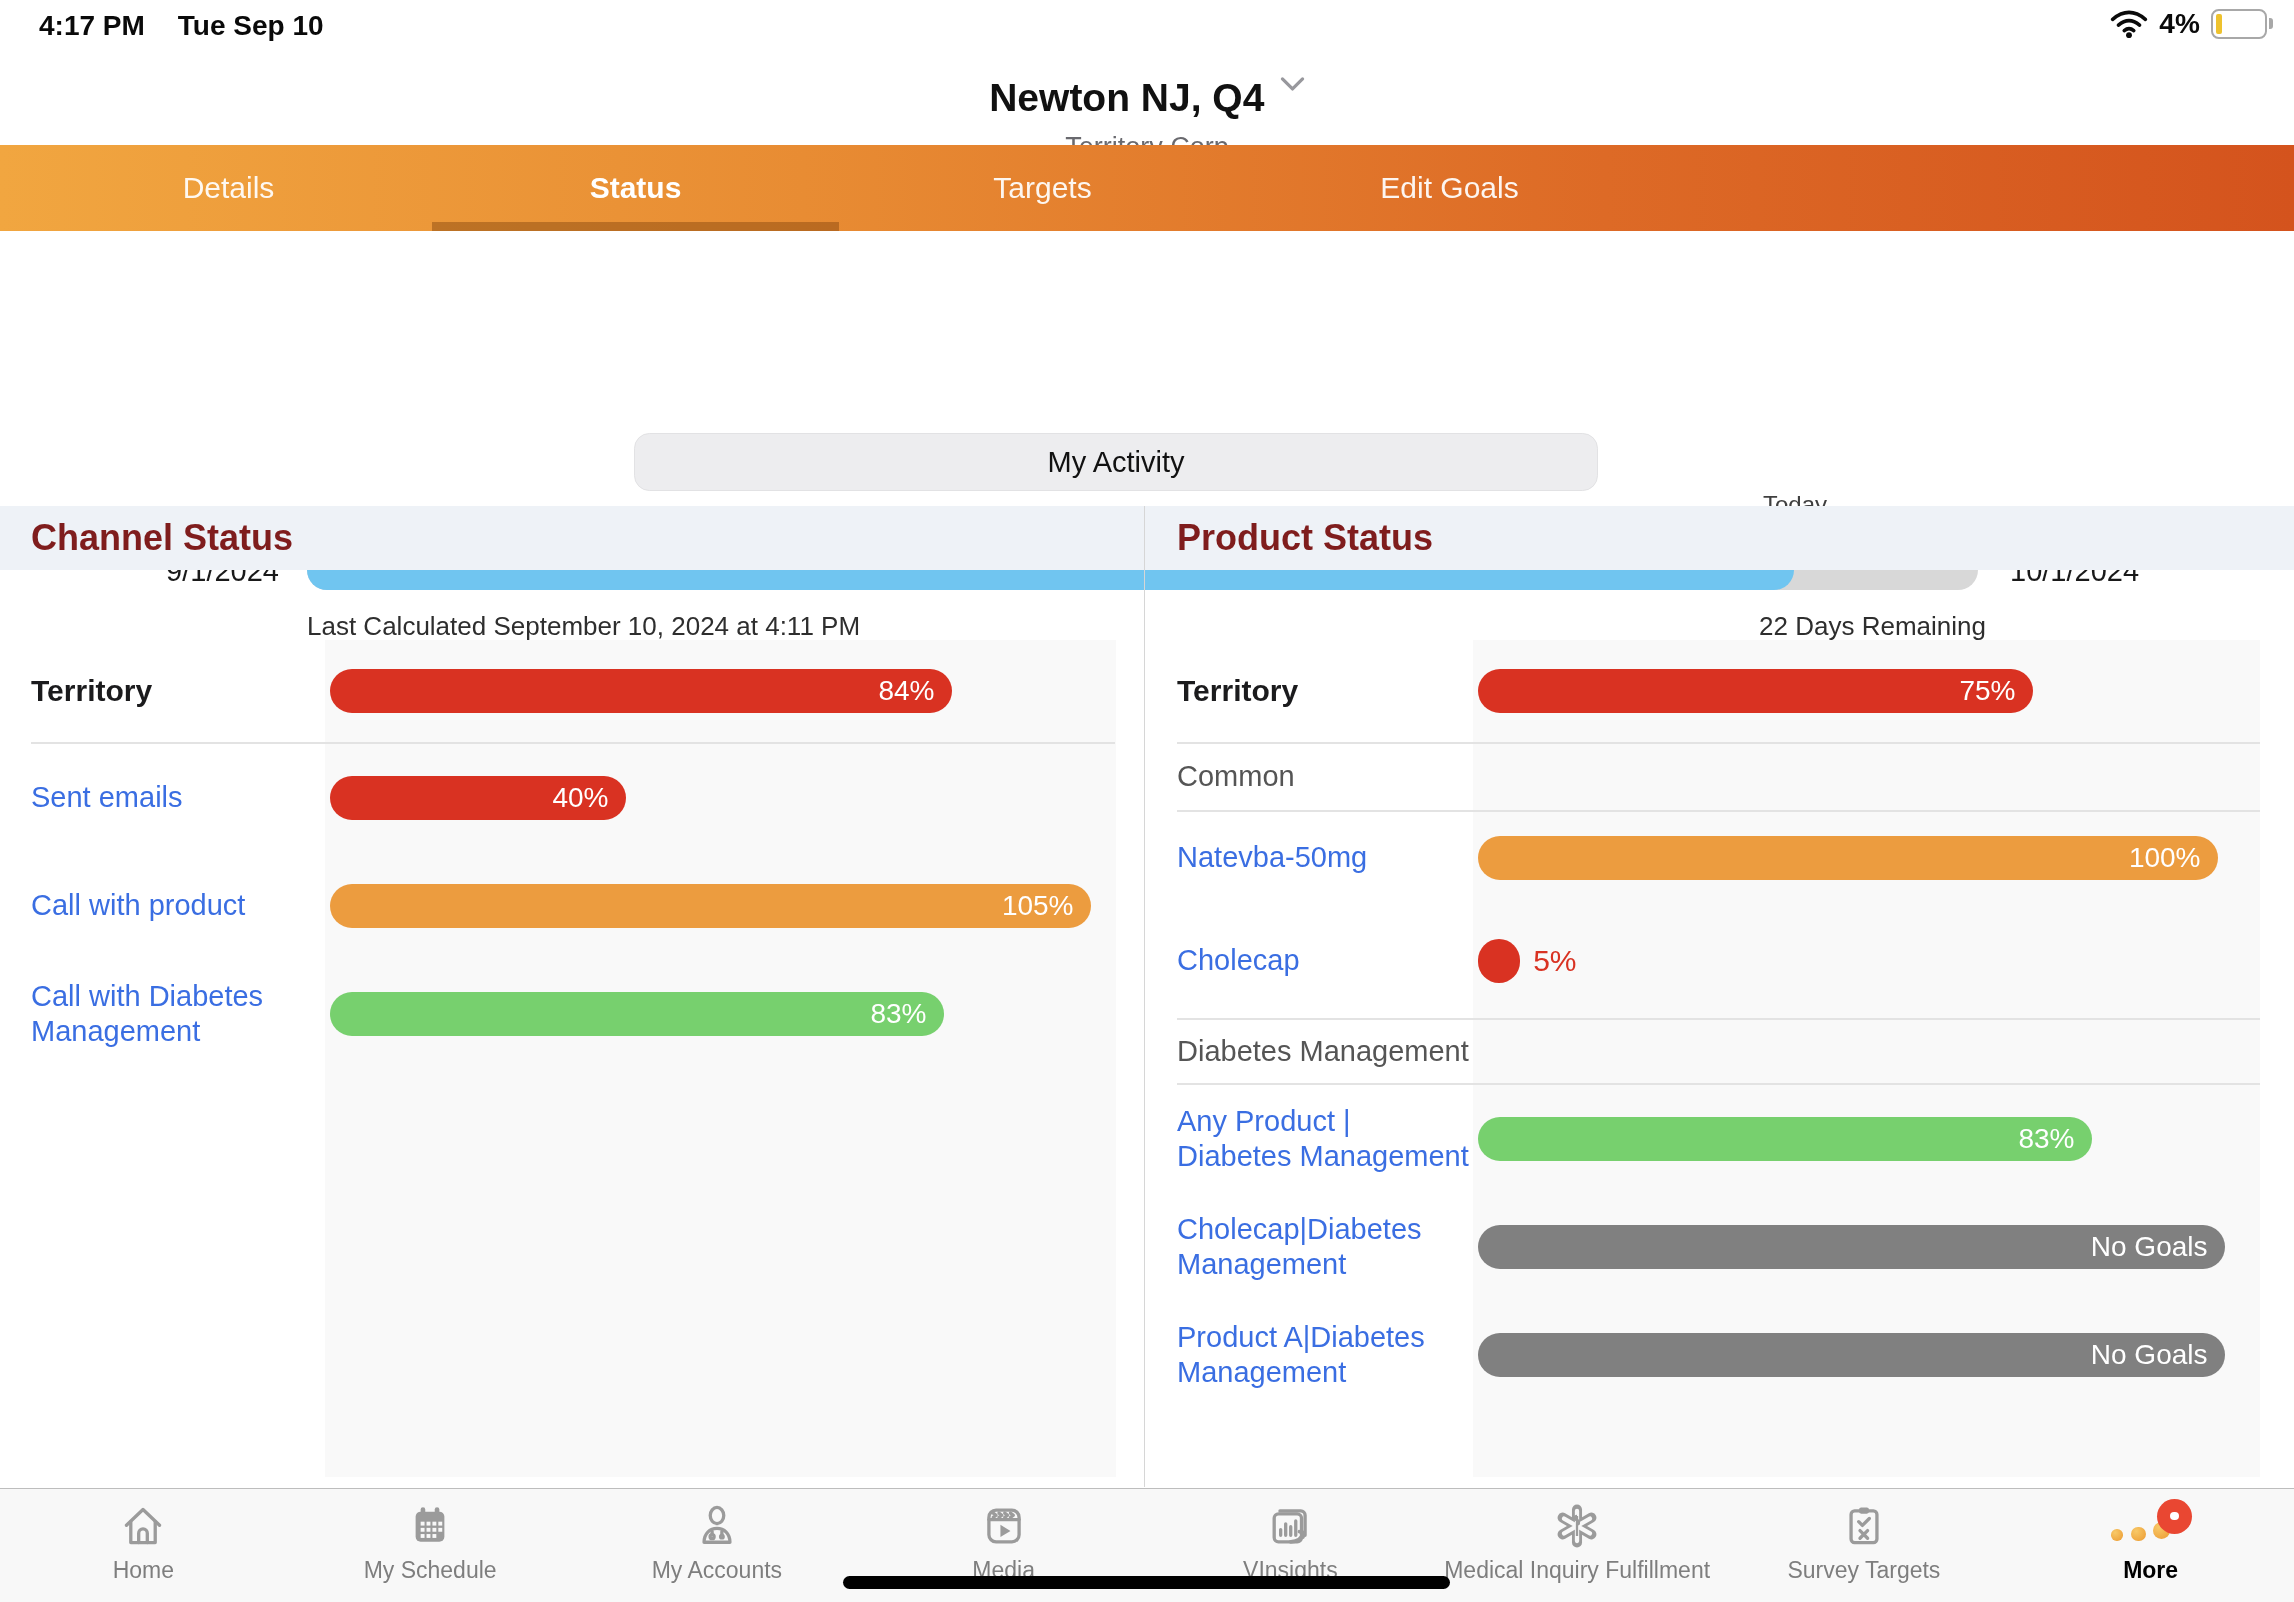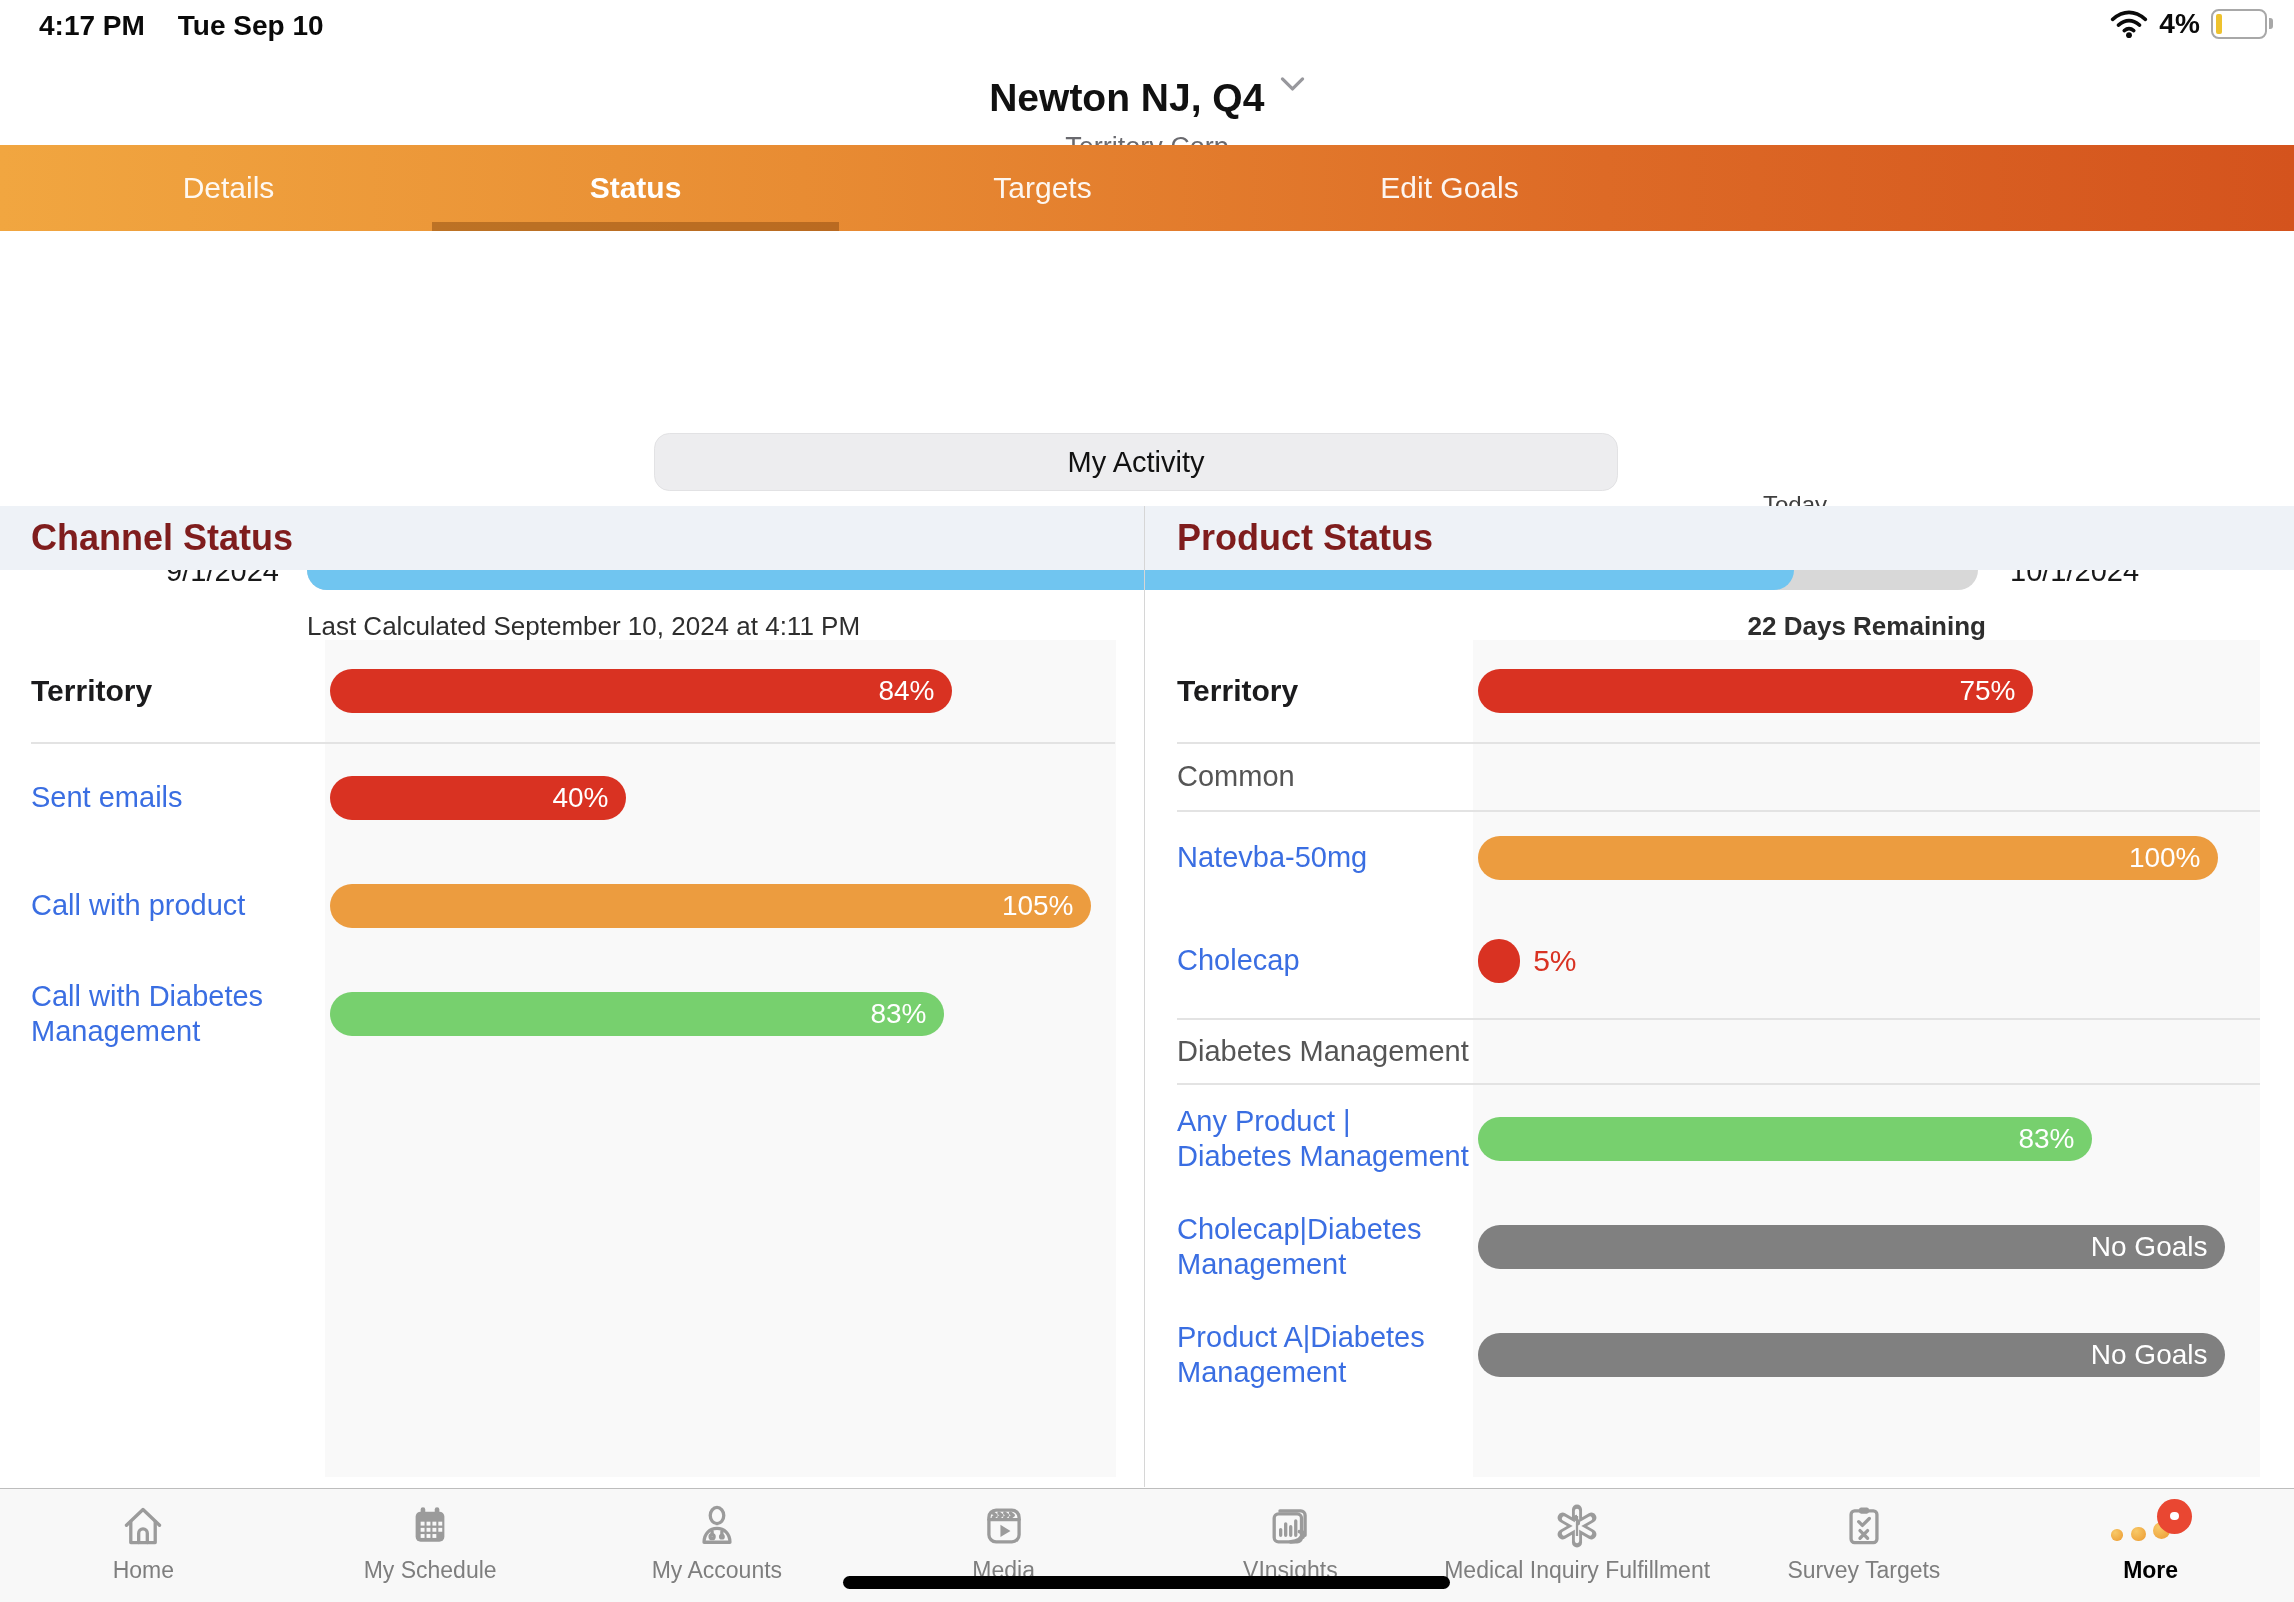--- a/index.html
+++ b/index.html
@@ -26,21 +26,21 @@
   
   #timeline{position:absolute;top:232px;left:0;right:0;height:275px;background:#fff;}
   .tl-date{position:absolute;font-size:29px;color:#1a1a1a;top:323px;}
   .tl-track{position:absolute;left:307px;top:318px;width:1671px;height:40px;border-radius:20px;background:#d8d8d8;}
   .tl-fill{height:100%;width:1487px;border-radius:20px;background:#70c5f0;}
   .tl-today{position:absolute;left:1795px;top:259px;transform:translateX(-50%);font-size:24px;color:#3f3f3f;}
   .tl-tri{position:absolute;left:1795px;top:293px;transform:translateX(-50%);width:0;height:0;
     border-left:10.6px solid transparent;border-right:10.6px solid transparent;border-top:13.4px solid #4579b4;}
   .tl-note{position:absolute;top:379px;font-size:26px;color:#2e2e2e;}
   
-  #toggle{position:absolute;top:433px;left:654px;width:962px;height:56px;border-radius:15.4px;
+  #toggle{position:absolute;top:433px;left:634px;width:962px;height:56px;border-radius:15.4px;
     background:#ededef;border:1px solid #e2e2e4;display:flex;}
   .seg{flex:1;display:flex;align-items:center;justify-content:center;font-size:29px;color:#111;}
   .seg.selected{background:#fff;border:1.4px solid #d6d6d8;border-radius:15.4px;margin:-1px;
     box-shadow:0 1.9px 7.7px rgba(0,0,0,0.10);font-weight:600;}
   
   #columns{position:absolute;top:506px;left:0;right:0;bottom:115px;display:flex;}
   .col{position:relative;}
   .col-left{width:1144px;border-right:1.9px solid #d6d6d6;}
   .col-right{flex:1;}
   .col-header{height:64px;background:#eef2f7;display:flex;align-items:center;font-size:36px;font-weight:700;color:#7f1d1d;}
@@ -131,21 +131,21 @@
 
 <div id="timeline">
   <div class="tl-date" style="left:125px;width:154px;text-align:right;">9/1/2024</div>
   <div class="tl-track">
     <div class="tl-fill"></div>
   </div>
   <div class="tl-today">Today</div>
   <div class="tl-tri"></div>
   <div class="tl-date" style="left:2010px;">10/1/2024</div>
   <div class="tl-note" style="left:307px;">Last Calculated September 10, 2024 at 4:11 PM</div>
-  <div class="tl-note" style="right:308px;font-weight:700;">22 Days Remaining</div>
+  <div class="tl-note" style="right:308px;font-weight:400;">22 Days Remaining</div>
 </div>
 
 <div id="toggle">
   <div class="seg">My Activity</div>
 </div>
 
 <div id="columns">
 
   <div class="col col-left">
     <div class="col-header">Channel Status</div>

